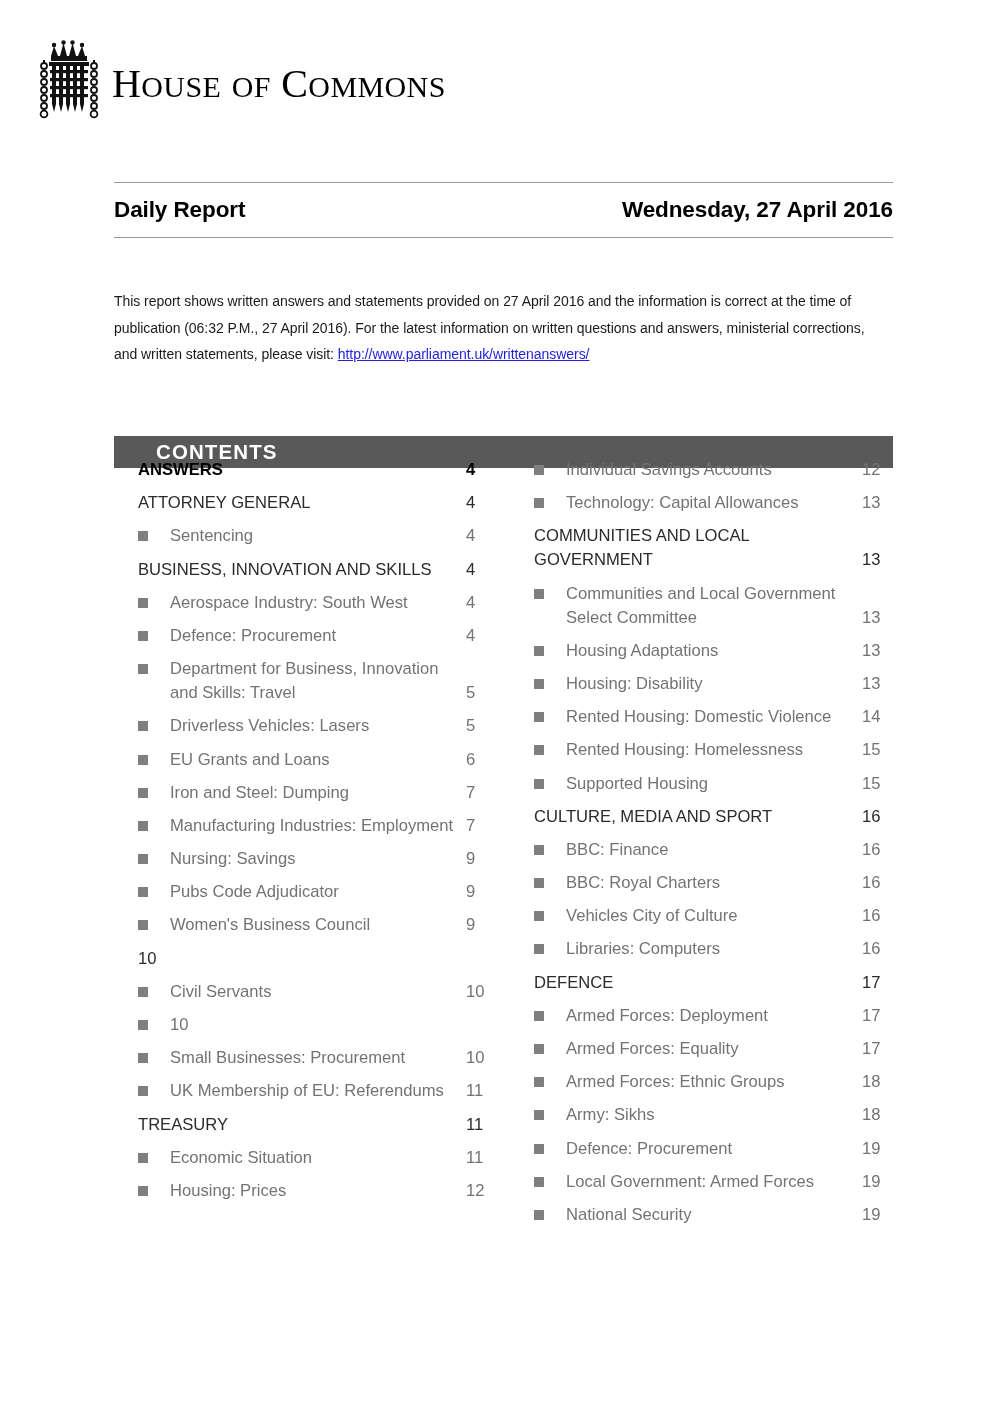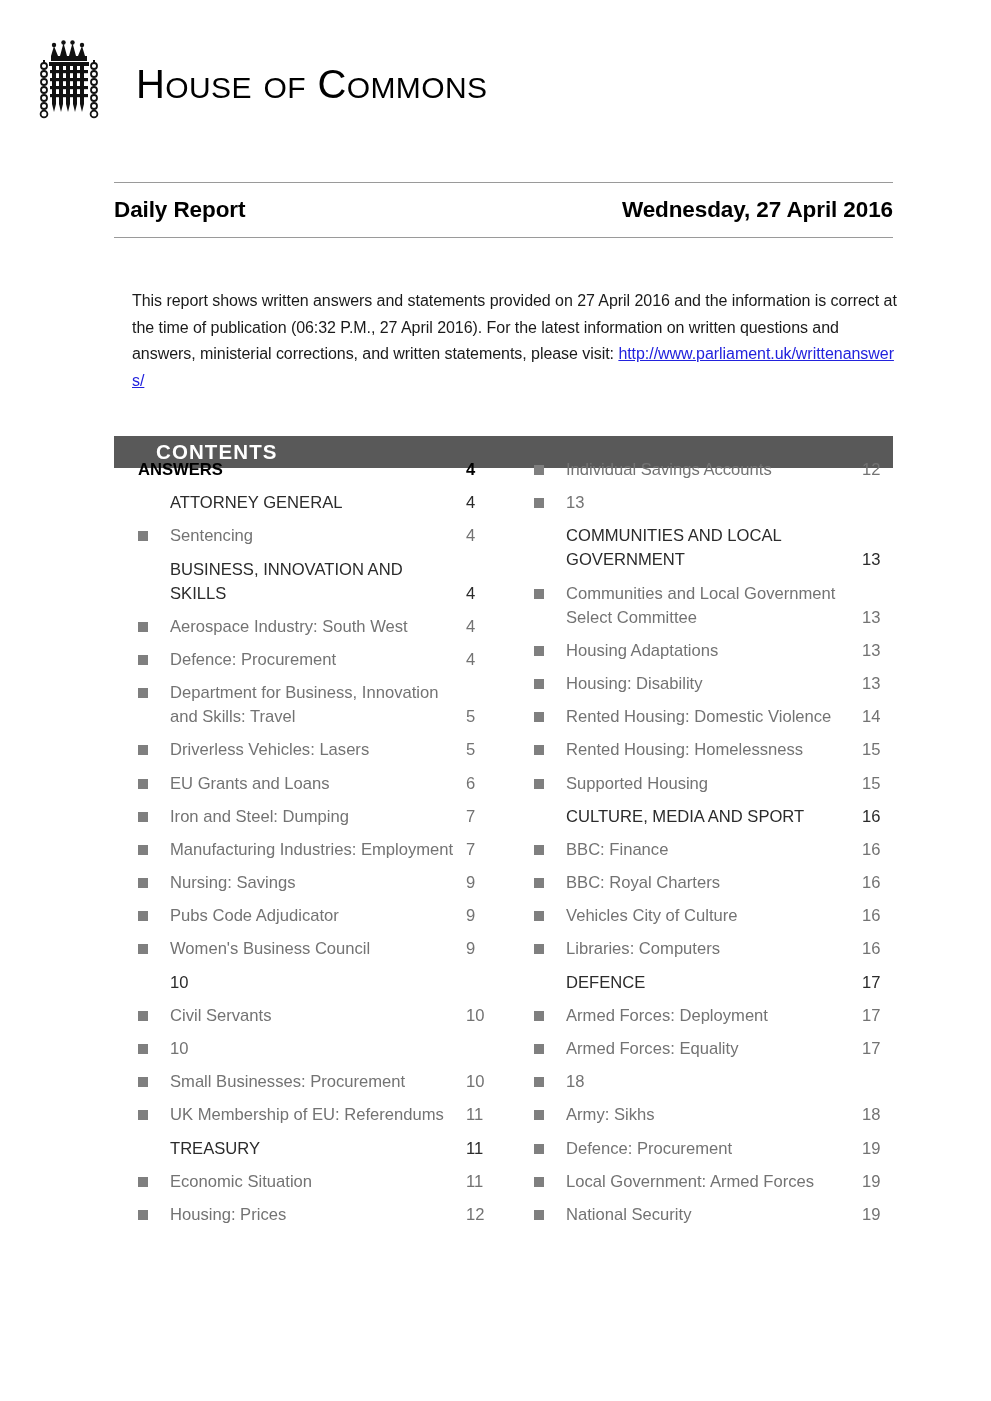--- a/index.html
+++ b/index.html
@@ -31,22 +31,22 @@
     display: flex;
     align-items: center;
     height: 92px;
   }
   .crest {
     width: 62px;
     height: 88px;
     flex: 0 0 auto;
   }
   .masthead-title {
-    margin-left: 36px;
-    font-family: Liberation Sans, sans-serif;
+    margin-left: 12px;
+    font-family: Liberation Serif, serif;
     font-size: 40px;
     letter-spacing: 0.4px;
     color: #000;
     white-space: nowrap;
     line-height: 1;
   }
   .masthead-title .sc {
     font-size: 30px;
   }
 
@@ -68,24 +68,24 @@
   .title-band .band-right {
     font-size: 22.5px;
     font-weight: bold;
     color: #000;
     letter-spacing: -0.1px;
   }
 
   
   .intro {
     position: absolute;
-    left: 132px;
+    left: 114px;
     top: 288px;
     width: 772px;
-    font-size: 16px;
+    font-size: 14px;
     line-height: 26.6px;
     color: #1a1a1a;
     letter-spacing: -0.05px;
   }
   .intro a.link {
     color: #2222dd;
     text-decoration: underline;
     word-break: break-all;
   }
 
@@ -126,21 +126,20 @@
   .toc-row {
     display: flex;
     align-items: flex-start;
     font-size: 16.6px;
     line-height: 24px;
     color: #737373;
     margin-bottom: 9.2px;
   }
   .toc-row.dept {
     color: #2b2b2b;
-    gap: 32px;
   }
   .toc-row.answers {
     font-weight: bold;
     color: #000000;
   }
 
   .bullet-cell {
     flex: 0 0 auto;
     width: 32px;
     display: flex;
@@ -395,20 +394,21 @@
           <span class="bullet-cell">
             <span class="bullet"></span>
           </span>
           <span class="toc-label">Individual Savings Accounts</span>
           <span class="toc-page">12</span>
         </div>
         <div class="toc-row item">
           <span class="bullet-cell">
             <span class="bullet"></span>
           </span>
+          <span class="toc-label">Technology: Capital Allowances</span>
           <span class="toc-page">13</span>
         </div>
         <div class="toc-row dept multi">
           <span class="bullet-cell"></span>
           <span class="toc-label">COMMUNITIES AND LOCAL GOVERNMENT</span>
           <span class="toc-page">13</span>
         </div>
         <div class="toc-row item multi">
           <span class="bullet-cell">
             <span class="bullet"></span>
@@ -500,20 +500,21 @@
           <span class="bullet-cell">
             <span class="bullet"></span>
           </span>
           <span class="toc-label">Armed Forces: Equality</span>
           <span class="toc-page">17</span>
         </div>
         <div class="toc-row item">
           <span class="bullet-cell">
             <span class="bullet"></span>
           </span>
+          <span class="toc-label">Armed Forces: Ethnic Groups</span>
           <span class="toc-page">18</span>
         </div>
         <div class="toc-row item">
           <span class="bullet-cell">
             <span class="bullet"></span>
           </span>
           <span class="toc-label">Army: Sikhs</span>
           <span class="toc-page">18</span>
         </div>
         <div class="toc-row item">

